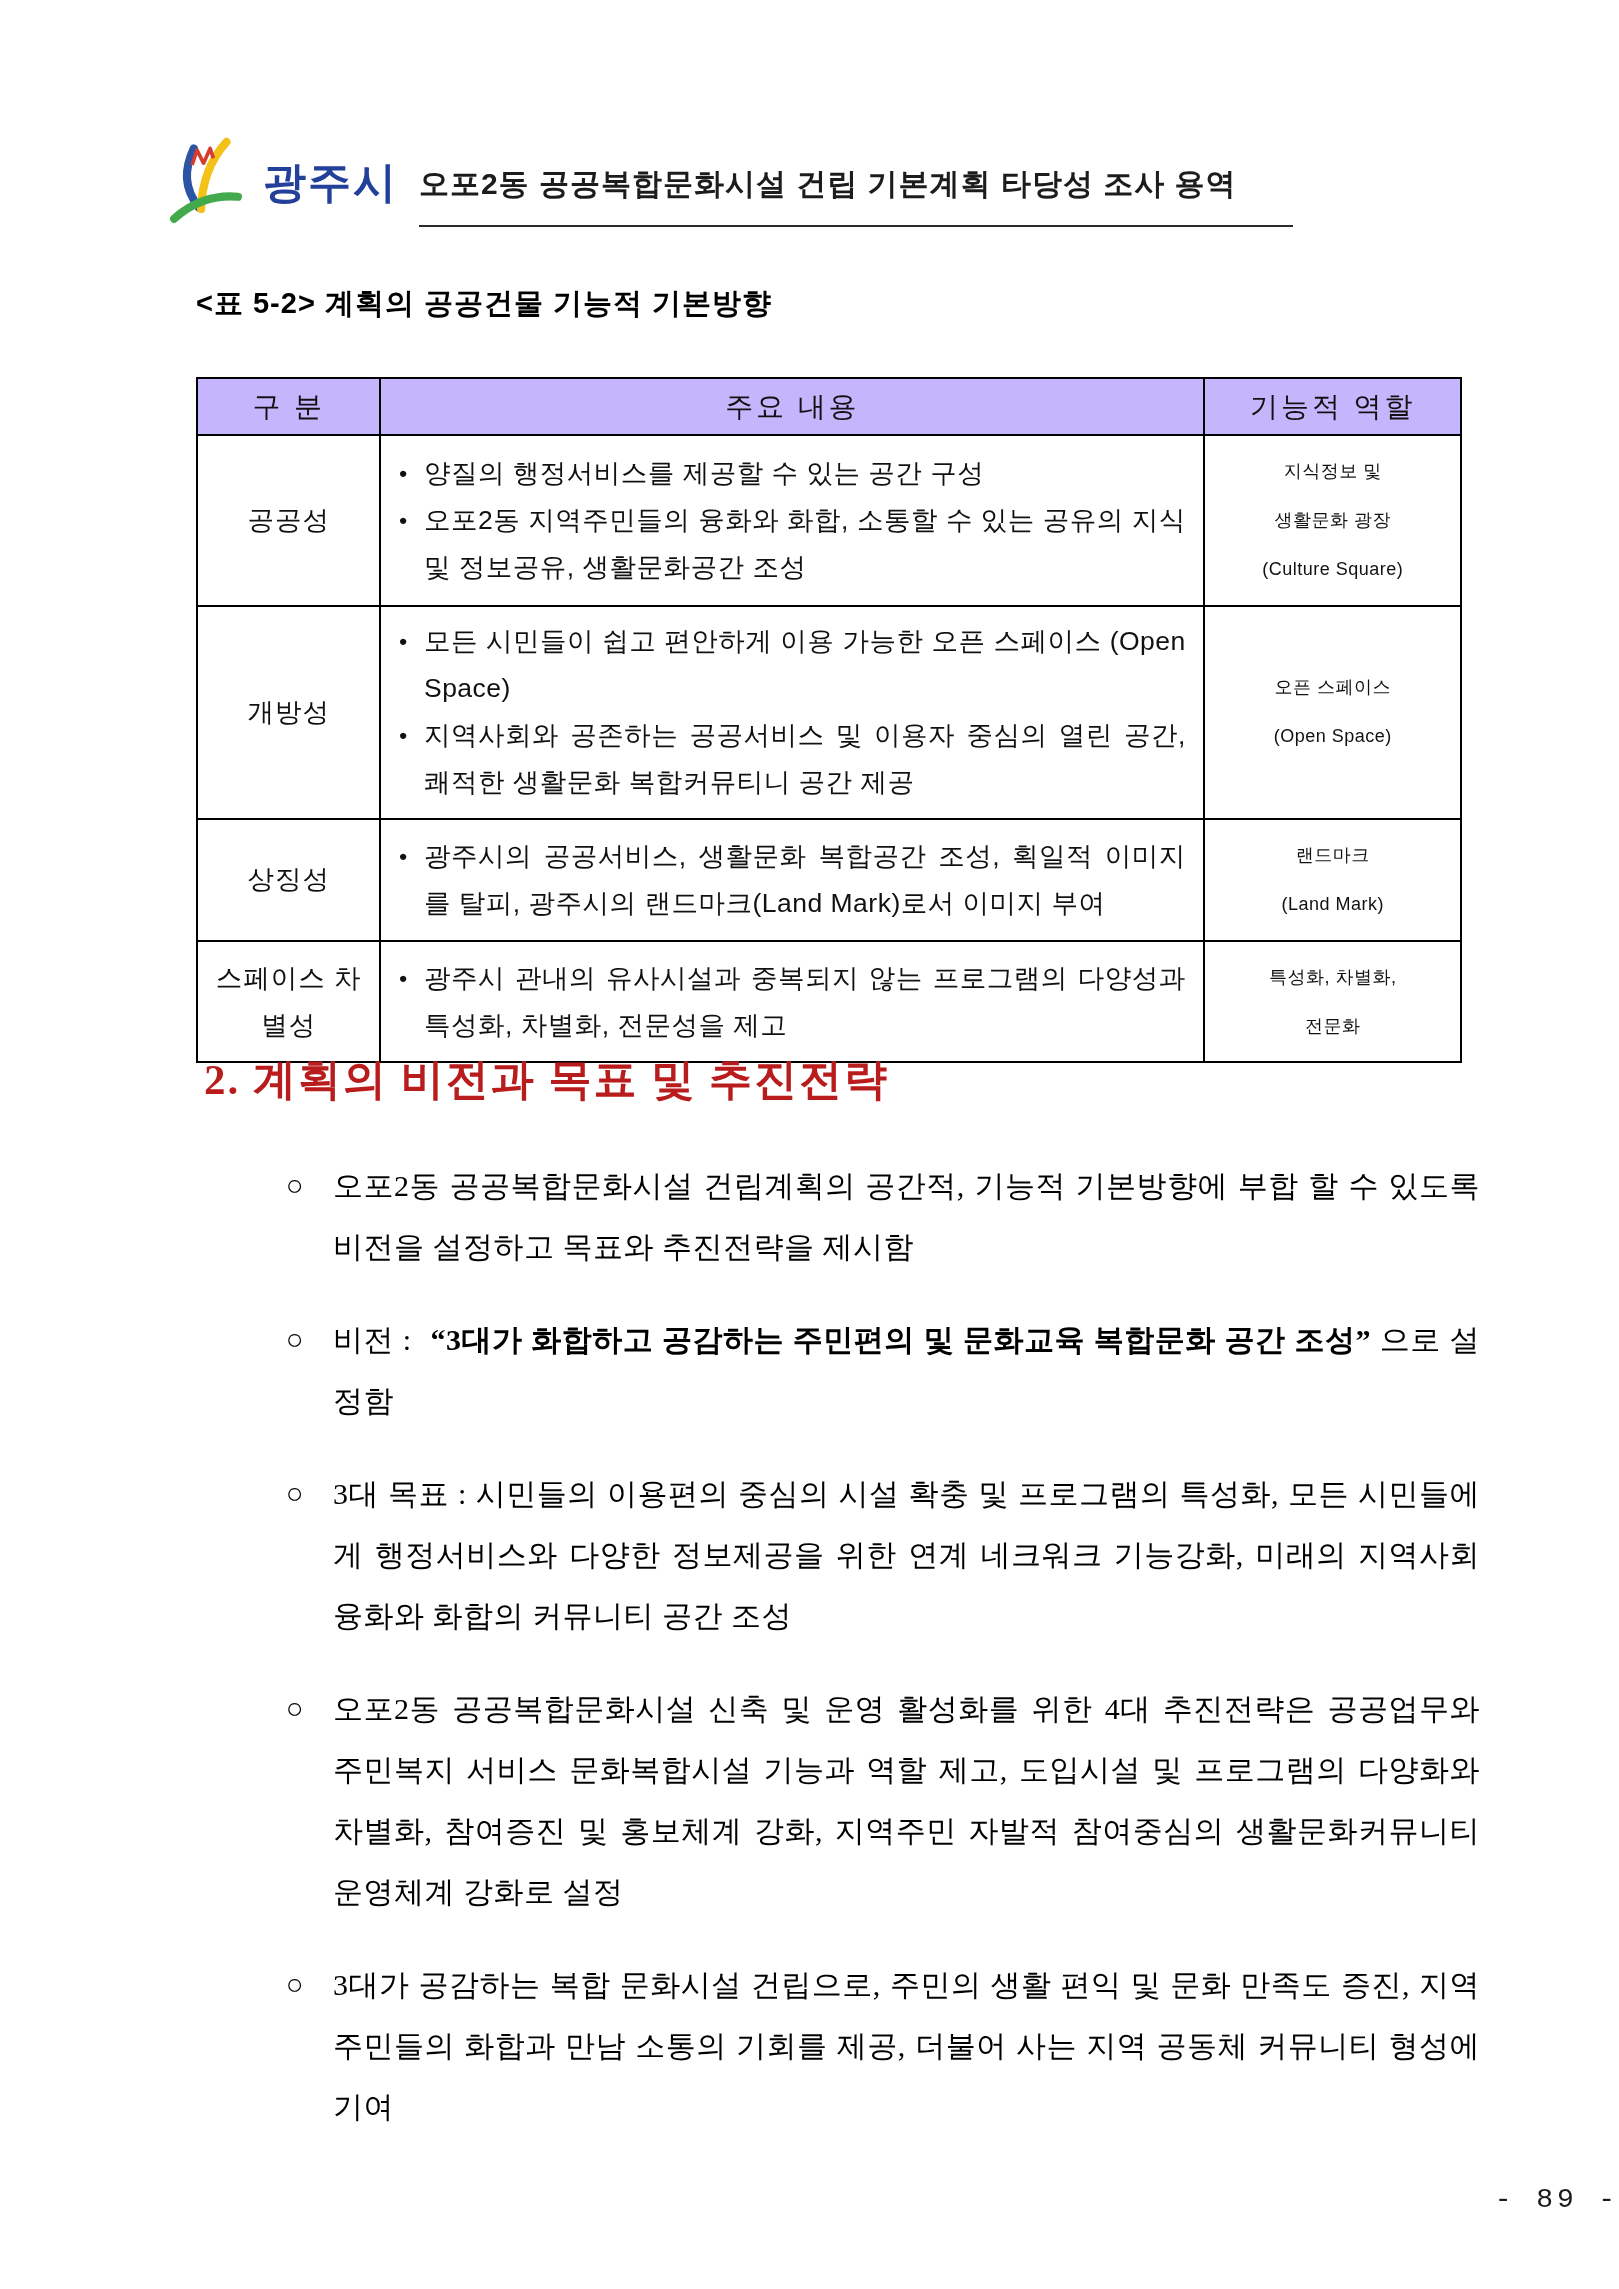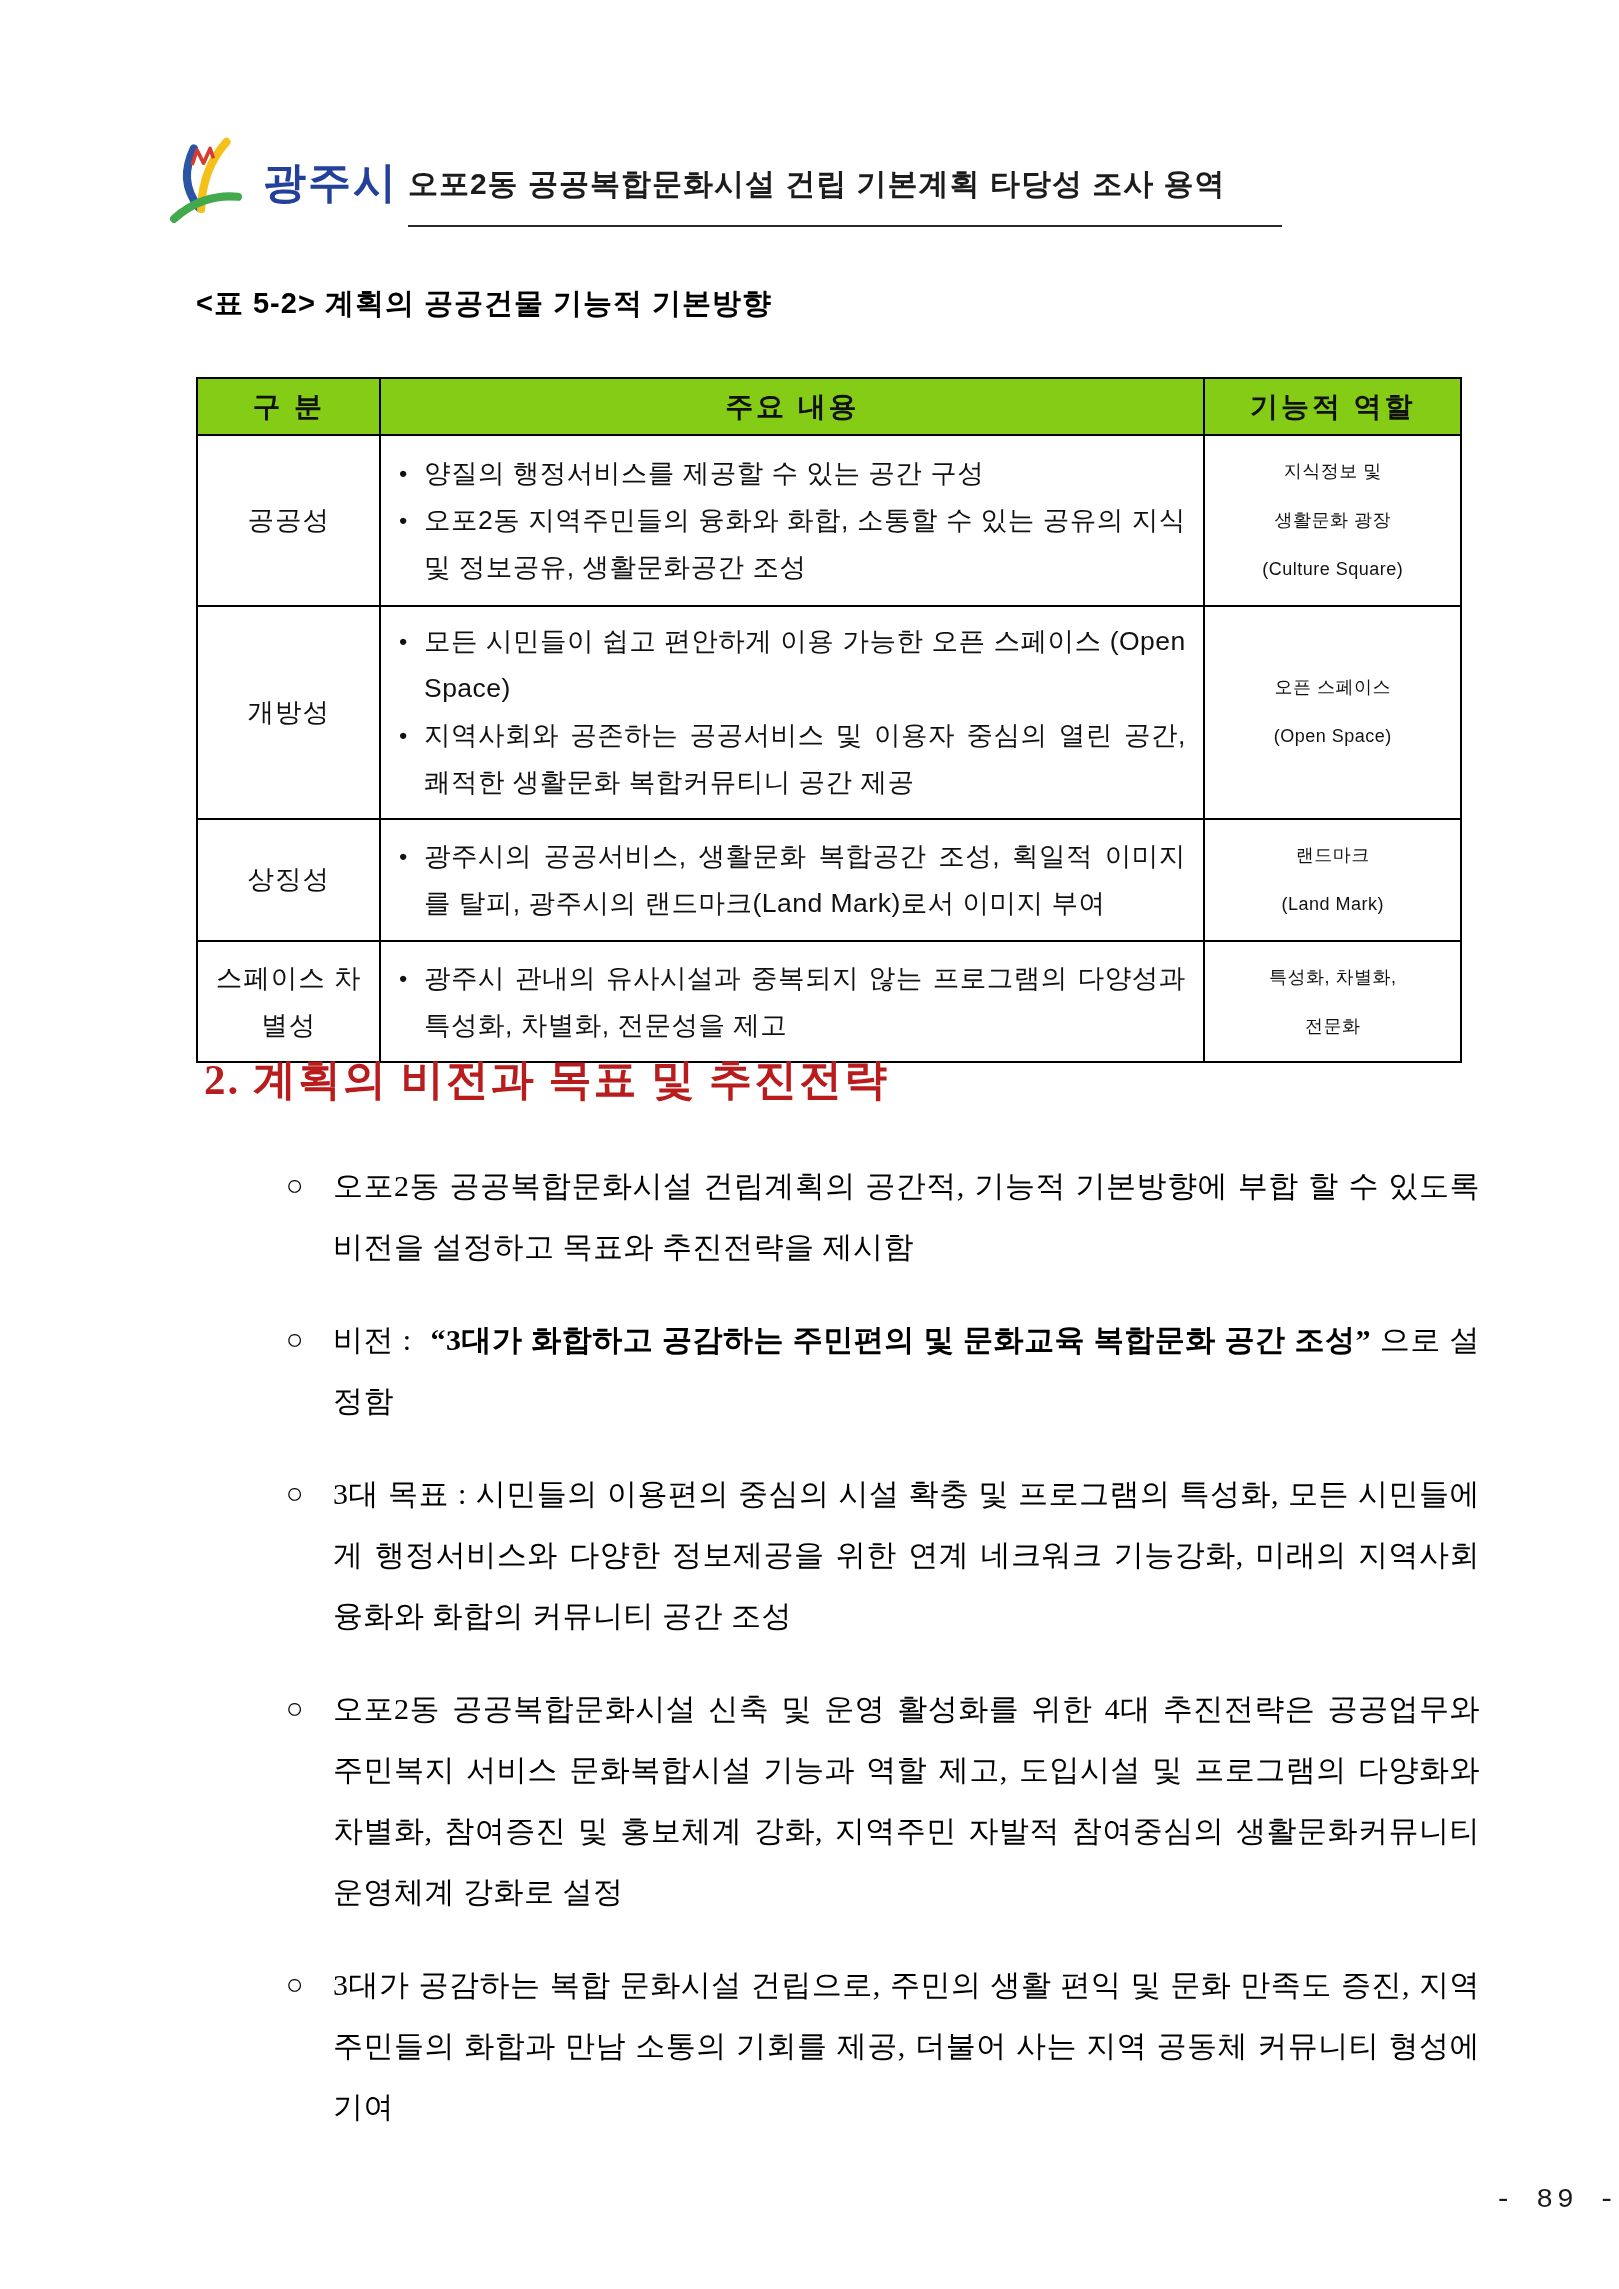--- a/index.html
+++ b/index.html
@@ -27,21 +27,21 @@
   .logo-mark { width: 102px; height: 90px; flex: 0 0 auto; }
   .logo-text {
     font-size: 43px;
     font-weight: 800;
     color: #23409a;
     letter-spacing: 2px;
     margin-left: 5.9px;
     line-height: 90px;
   }
   .header-title-wrap {
-    margin-left: 10px;
+    margin-left: 21px;
     padding-top: 27.4px;
     width: 874px;
     border-bottom: 2.9px solid #2a2a2a;
     padding-bottom: 19.6px;
   }
   .header-title {
     font-size: 30px;
     font-weight: 600;
     color: #1c1c1c;
     letter-spacing: 1px;
@@ -69,23 +69,23 @@
     table-layout: fixed;
   }
   .func-table col.c1 { width: 14.5%; }
   .func-table col.c2 { width: 65.2%; }
   .func-table col.c3 { width: 20.3%; }
   .func-table th, .func-table td {
     border: 2px solid #000;
     vertical-align: middle;
   }
   .func-table th {
-    background: #84cc16;
+    background: #c4b5fd;
     font-size: 28px;
-    font-weight: 700;
+    font-weight: 400;
     letter-spacing: 2.9px;
     height: 57px;
     text-align: center;
   }
   .cat-cell {
     text-align: center;
     font-size: 26.5px;
     letter-spacing: 1px;
     padding: 5.9px 13.7px;
     line-height: 47px;

